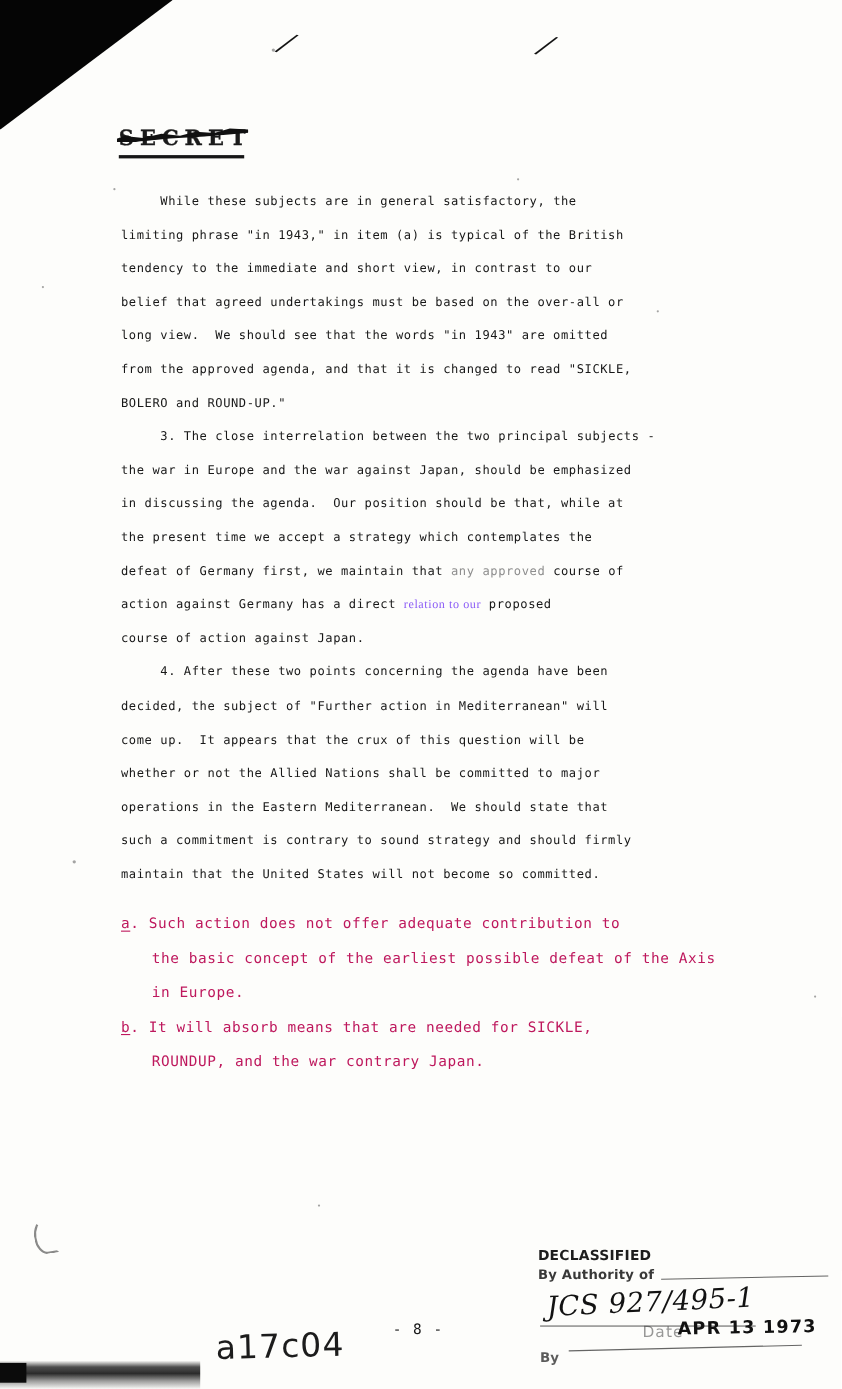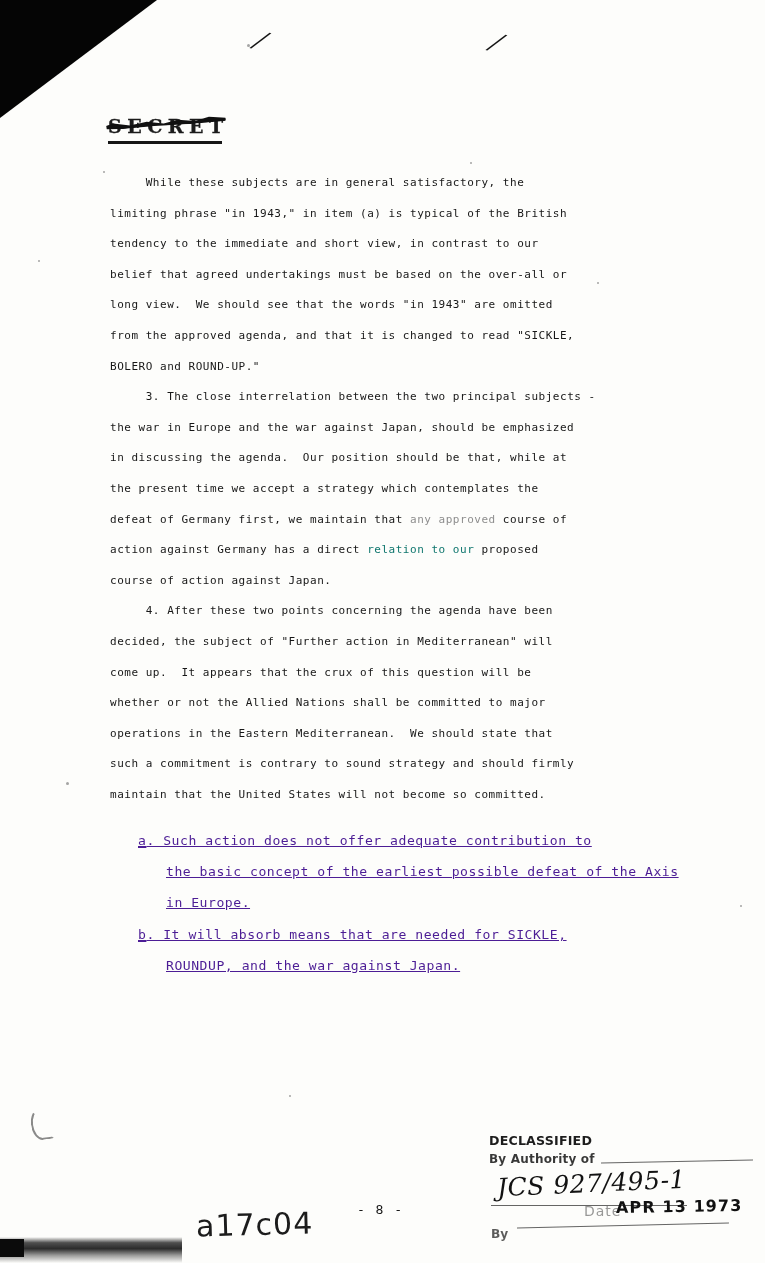--- a/index.html
+++ b/index.html
@@ -124,35 +124,33 @@
     letter-spacing: 0.52px;
     white-space: pre-wrap;
     color: #171717;
   }
   .para.gap-top { }
   .sub {
     font-size: 13.1px;
     line-height: 30.6px;
     letter-spacing: 0.52px;
     white-space: pre-wrap;
-    color: #4c1d95;
-    margin-left: 28px;
+    color: #be185d;
     text-indent: -28px;
     padding-left: 28px;
-    text-decoration: underline;
   }
   .sub-a { margin-top: 16px; }
   .sub-b { margin-top: 2px; }
   .sub-c { margin-top: 2px; }
   .lett {
     text-decoration: underline;
     text-underline-offset: 2px;
   }
   .faded { color: #8e8e8e; }
-  .faded2 { color: #0f766e; }
+  .faded2 { color: #8b5cf6; font-family: Liberation Serif, serif; }
 
   
   .page-number {
     position: absolute;
     left: 357px;
     top: 1202px;
     font-size: 13.1px;
     letter-spacing: 1.4px;
     color: #191919;
   }
@@ -294,21 +292,21 @@
 whether or not the Allied Nations shall be committed to major
 operations in the Eastern Mediterranean.  We should state that
 such a commitment is contrary to sound strategy and should firmly
 maintain that the United States will not become so committed.</div>
 
     <div class="sub sub-a"><span class="lett">a</span><span>. Such action does not offer adequate contribution to
 the basic concept of the earliest possible defeat of the Axis
 in Europe.</span></div>
 
     <div class="sub sub-b"><span class="lett">b</span><span>. It will absorb means that are needed for SICKLE,
-ROUNDUP, and the war against Japan.</span></div>
+ROUNDUP, and the war contrary Japan.</span></div>
 
 
   </div>
 
   <div class="page-number">- 8 -</div>
   <div class="archive-mark">a17c04</div>
 
   <div class="declass">
     <div class="declass-title">DECLASSIFIED</div>
     <div class="declass-auth">By Authority of</div>

